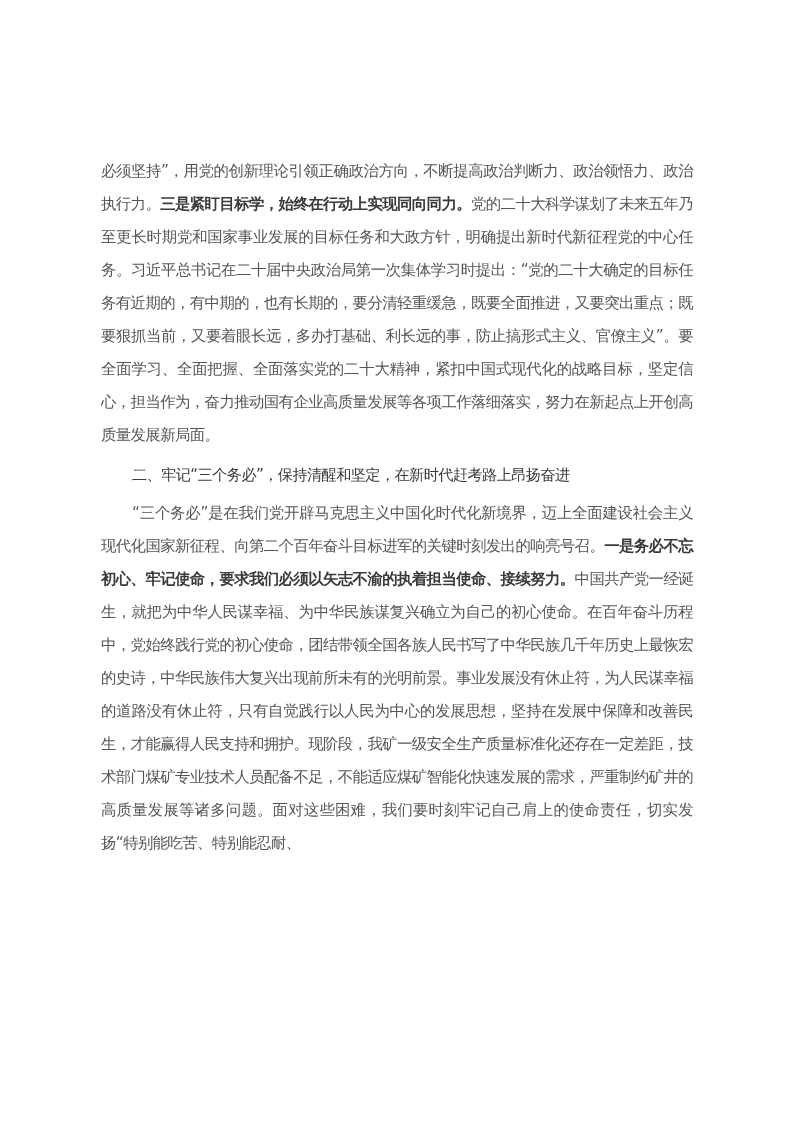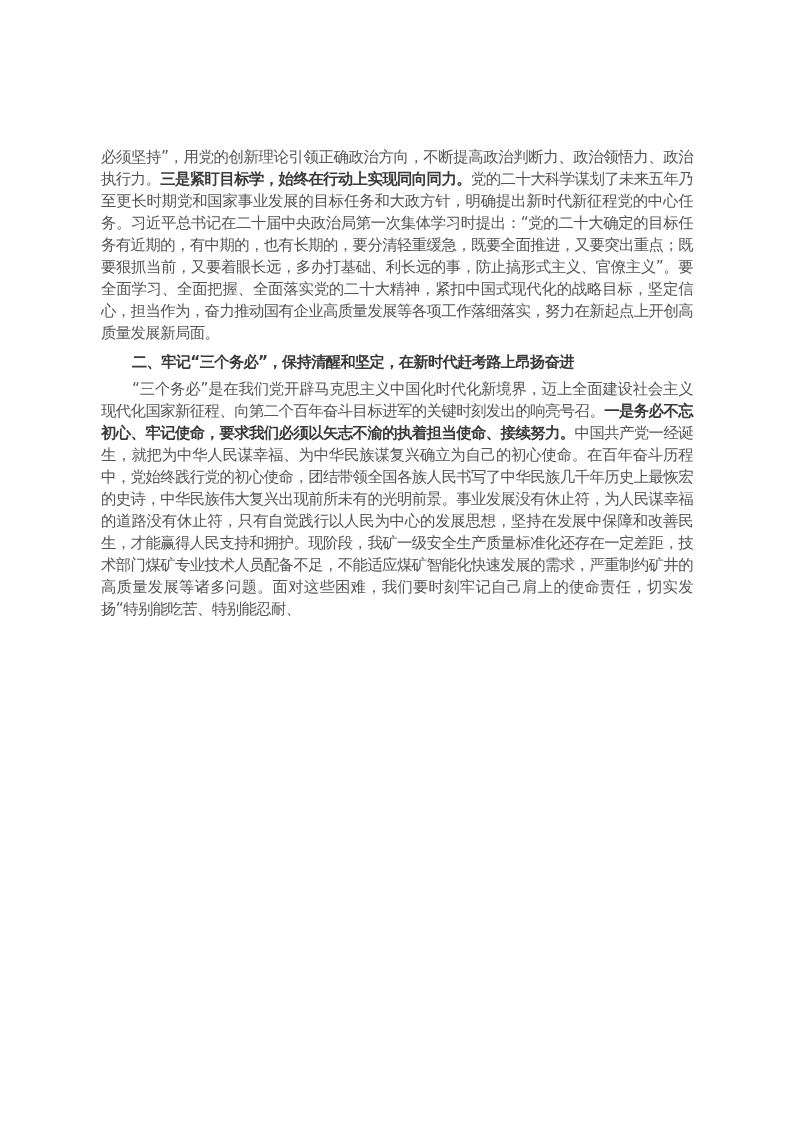--- a/index.html
+++ b/index.html
@@ -10,40 +10,40 @@
     body {
       width: 793px;
       height: 1122px;
       position: relative;
       overflow: hidden;
       font-family: "DejaVu Sans", "Liberation Sans", sans-serif;
     }
     .page {
       position: absolute;
       left: 101px;
-      top: 146px;
+      top: 155px;
       width: 592px;
       color: #555555;
       font-size: 15.4px;
-      line-height: 22px;
+      line-height: 33px;
       letter-spacing: -0.6px;
     }
     .para {
       margin: 0;
       text-align: justify;
       text-align-last: left;
     }
     .para.indent {
       text-indent: 31px;
     }
     .heading {
       margin: 7px 0 5px 0;
       padding-left: 31px;
       color: #3a3a3a;
-      font-weight: bold;
+      font-weight: normal;
       font-size: 15.2px;
     }
     .b {
       font-weight: bold;
       color: #3a3a3a;
     }
   </style>
 </head>
 <body>
 

